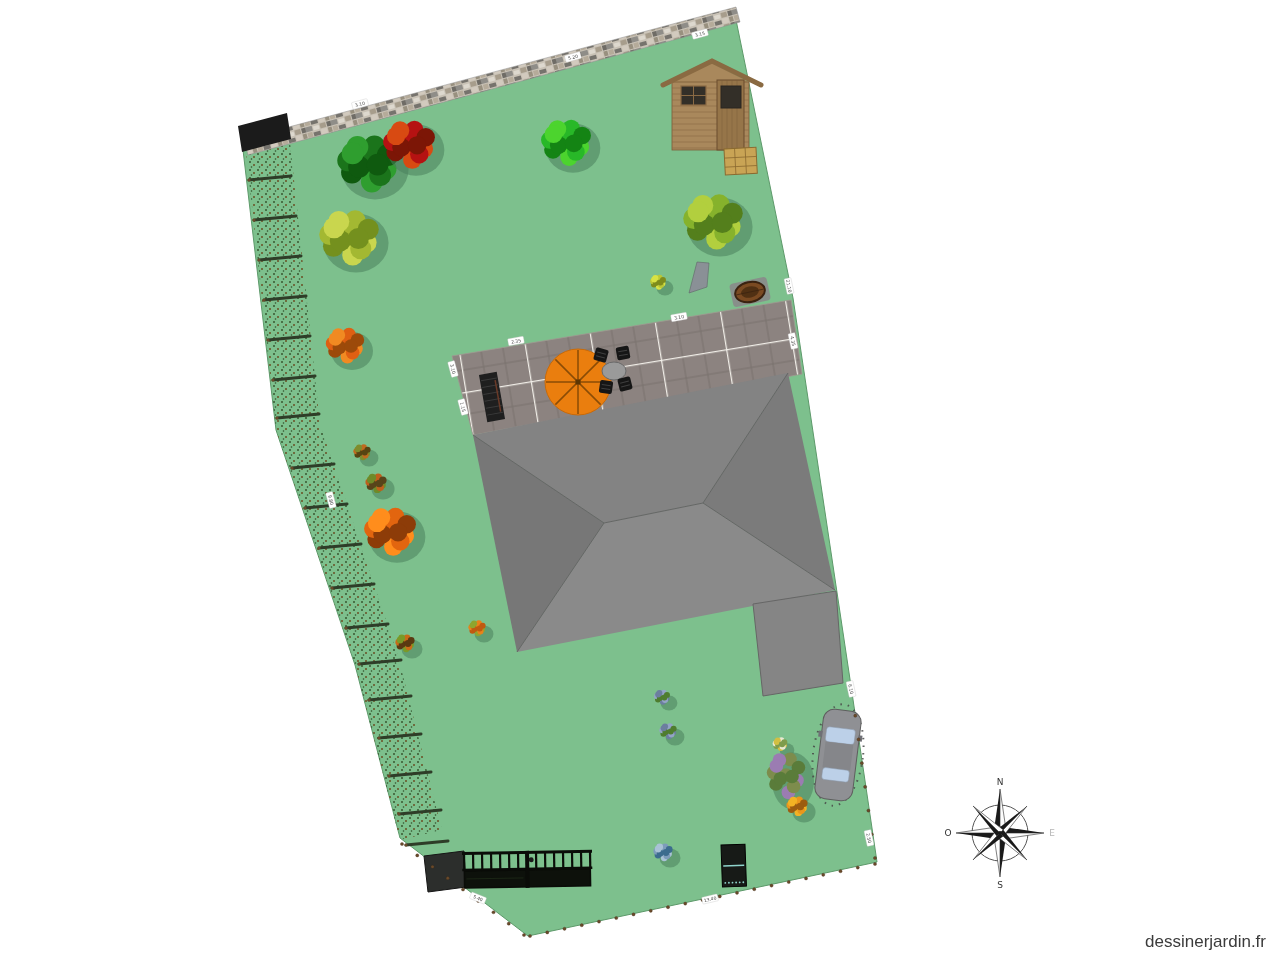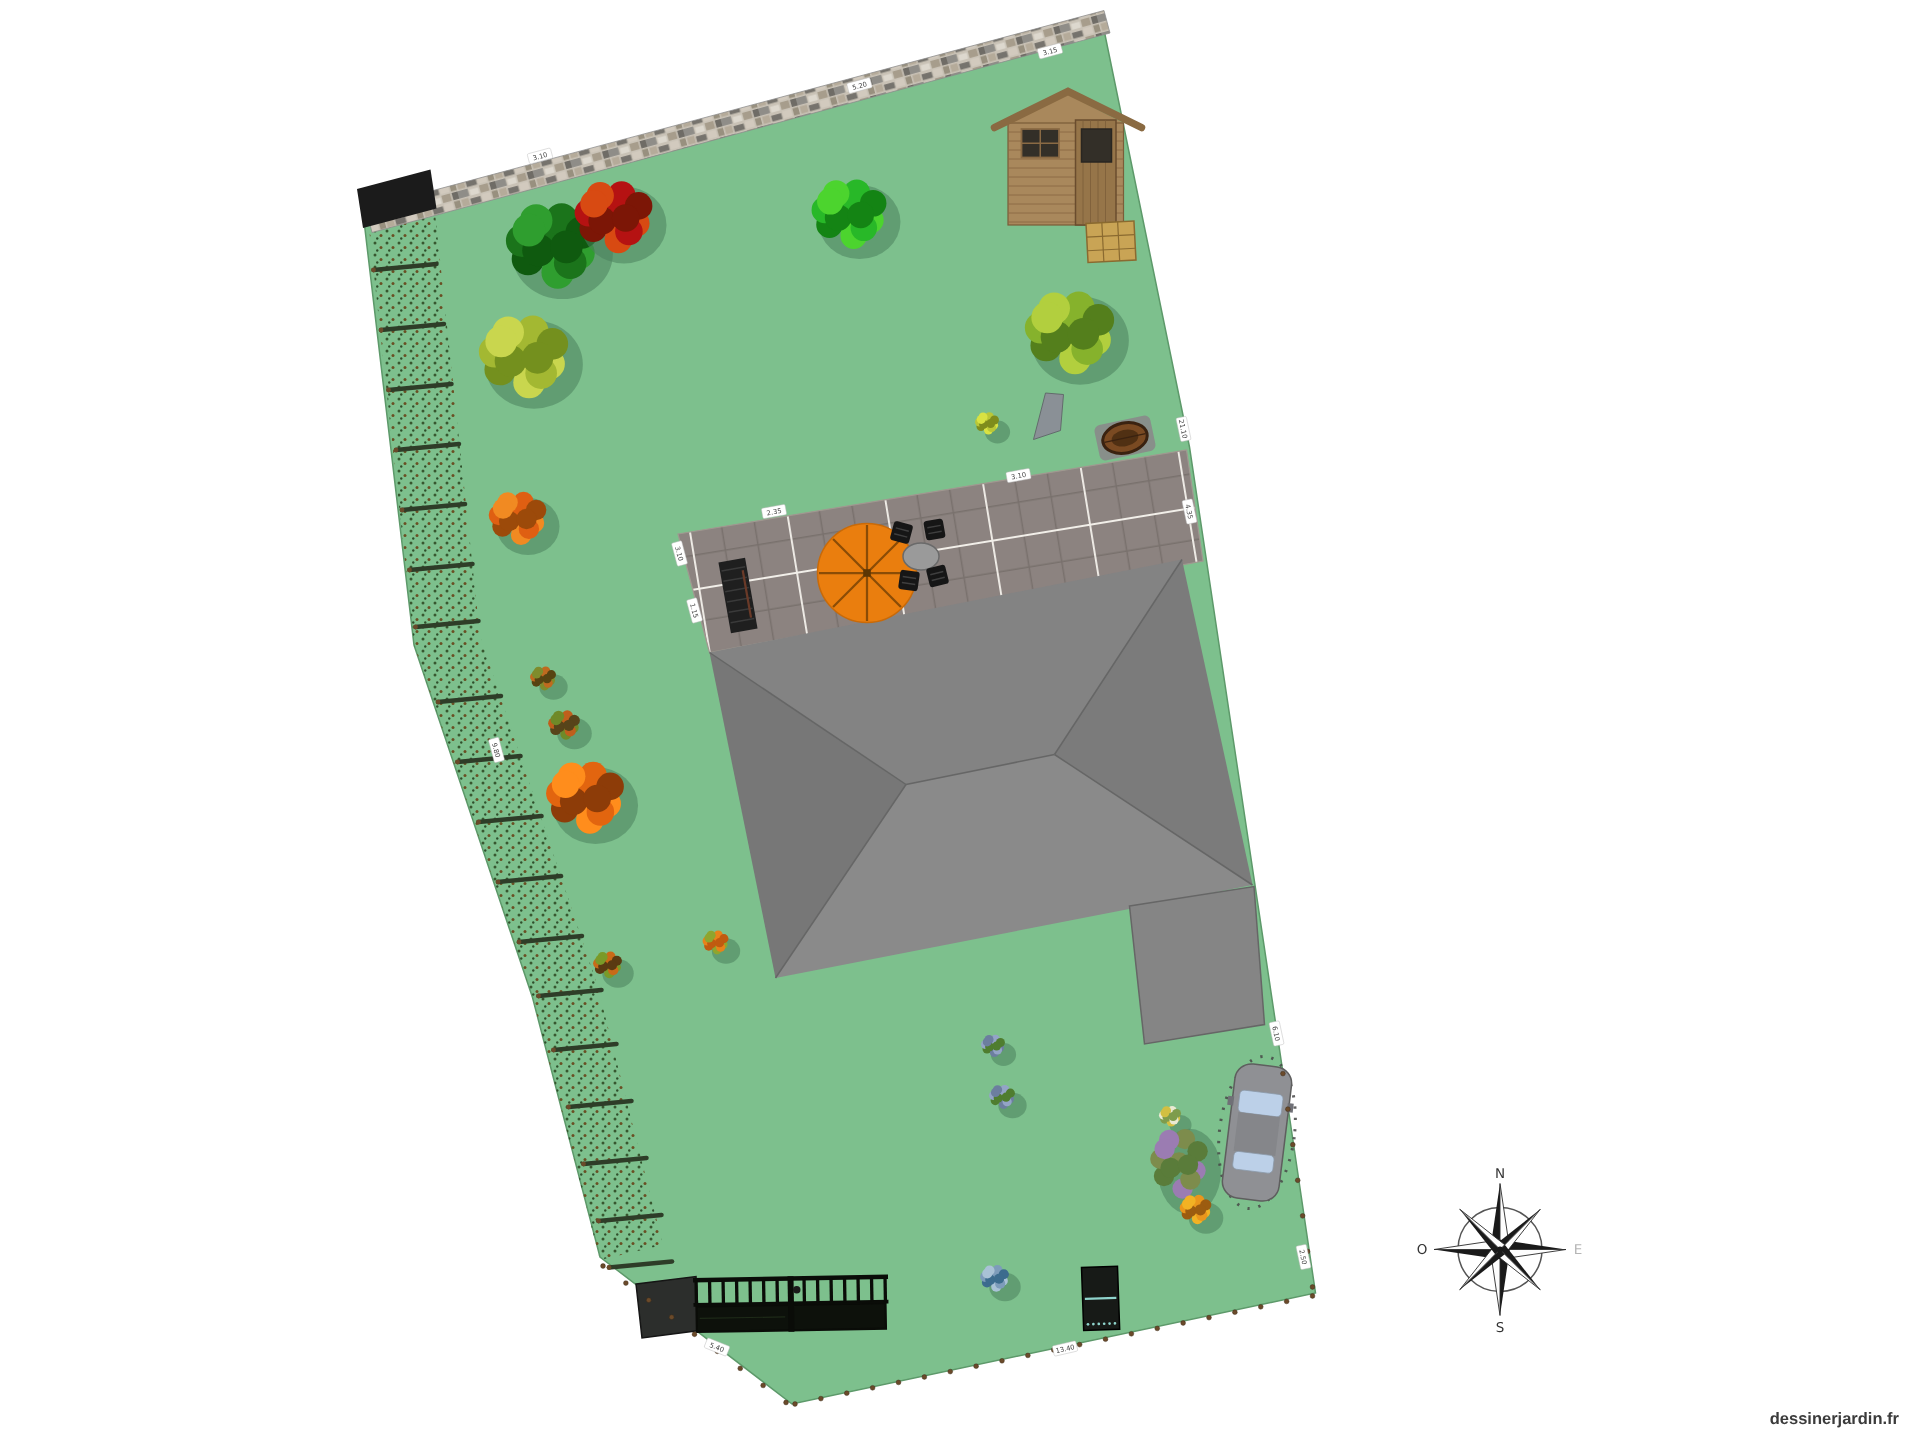--- a/index.html
+++ b/index.html
@@ -1,20 +1,20 @@
 <!DOCTYPE html>
 <html><head>
 <meta charset="utf-8">
 <style>
   html,body{margin:0;padding:0;background:#ffffff;}
   .stage{position:relative;width:1280px;height:960px;background:#ffffff;overflow:hidden;
          font-family:"DejaVu Sans","Liberation Sans",sans-serif;}
   svg{position:absolute;left:0;top:0;}
-  .watermark{position:absolute;right:14px;bottom:8px;font-size:11px;color:#3b3b3b;
-             font-family:"Liberation Sans",sans-serif;font-weight:bold;}
+  .watermark{position:absolute;right:14px;bottom:8px;font-size:17px;color:#3b3b3b;
+             font-family:"Liberation Sans",sans-serif;}
   text{font-family:"DejaVu Sans",sans-serif;}
 </style>
 </head>
 <body>
 
 <div class="stage">
   <svg id="plan" width="1280" height="960" viewBox="0 0 1280 960">
     <defs>
       <pattern id="stone" width="26" height="12" patternUnits="userSpaceOnUse" patternTransform="rotate(-15.4)">
         <rect width="26" height="12" fill="#c9c2b6"></rect>

